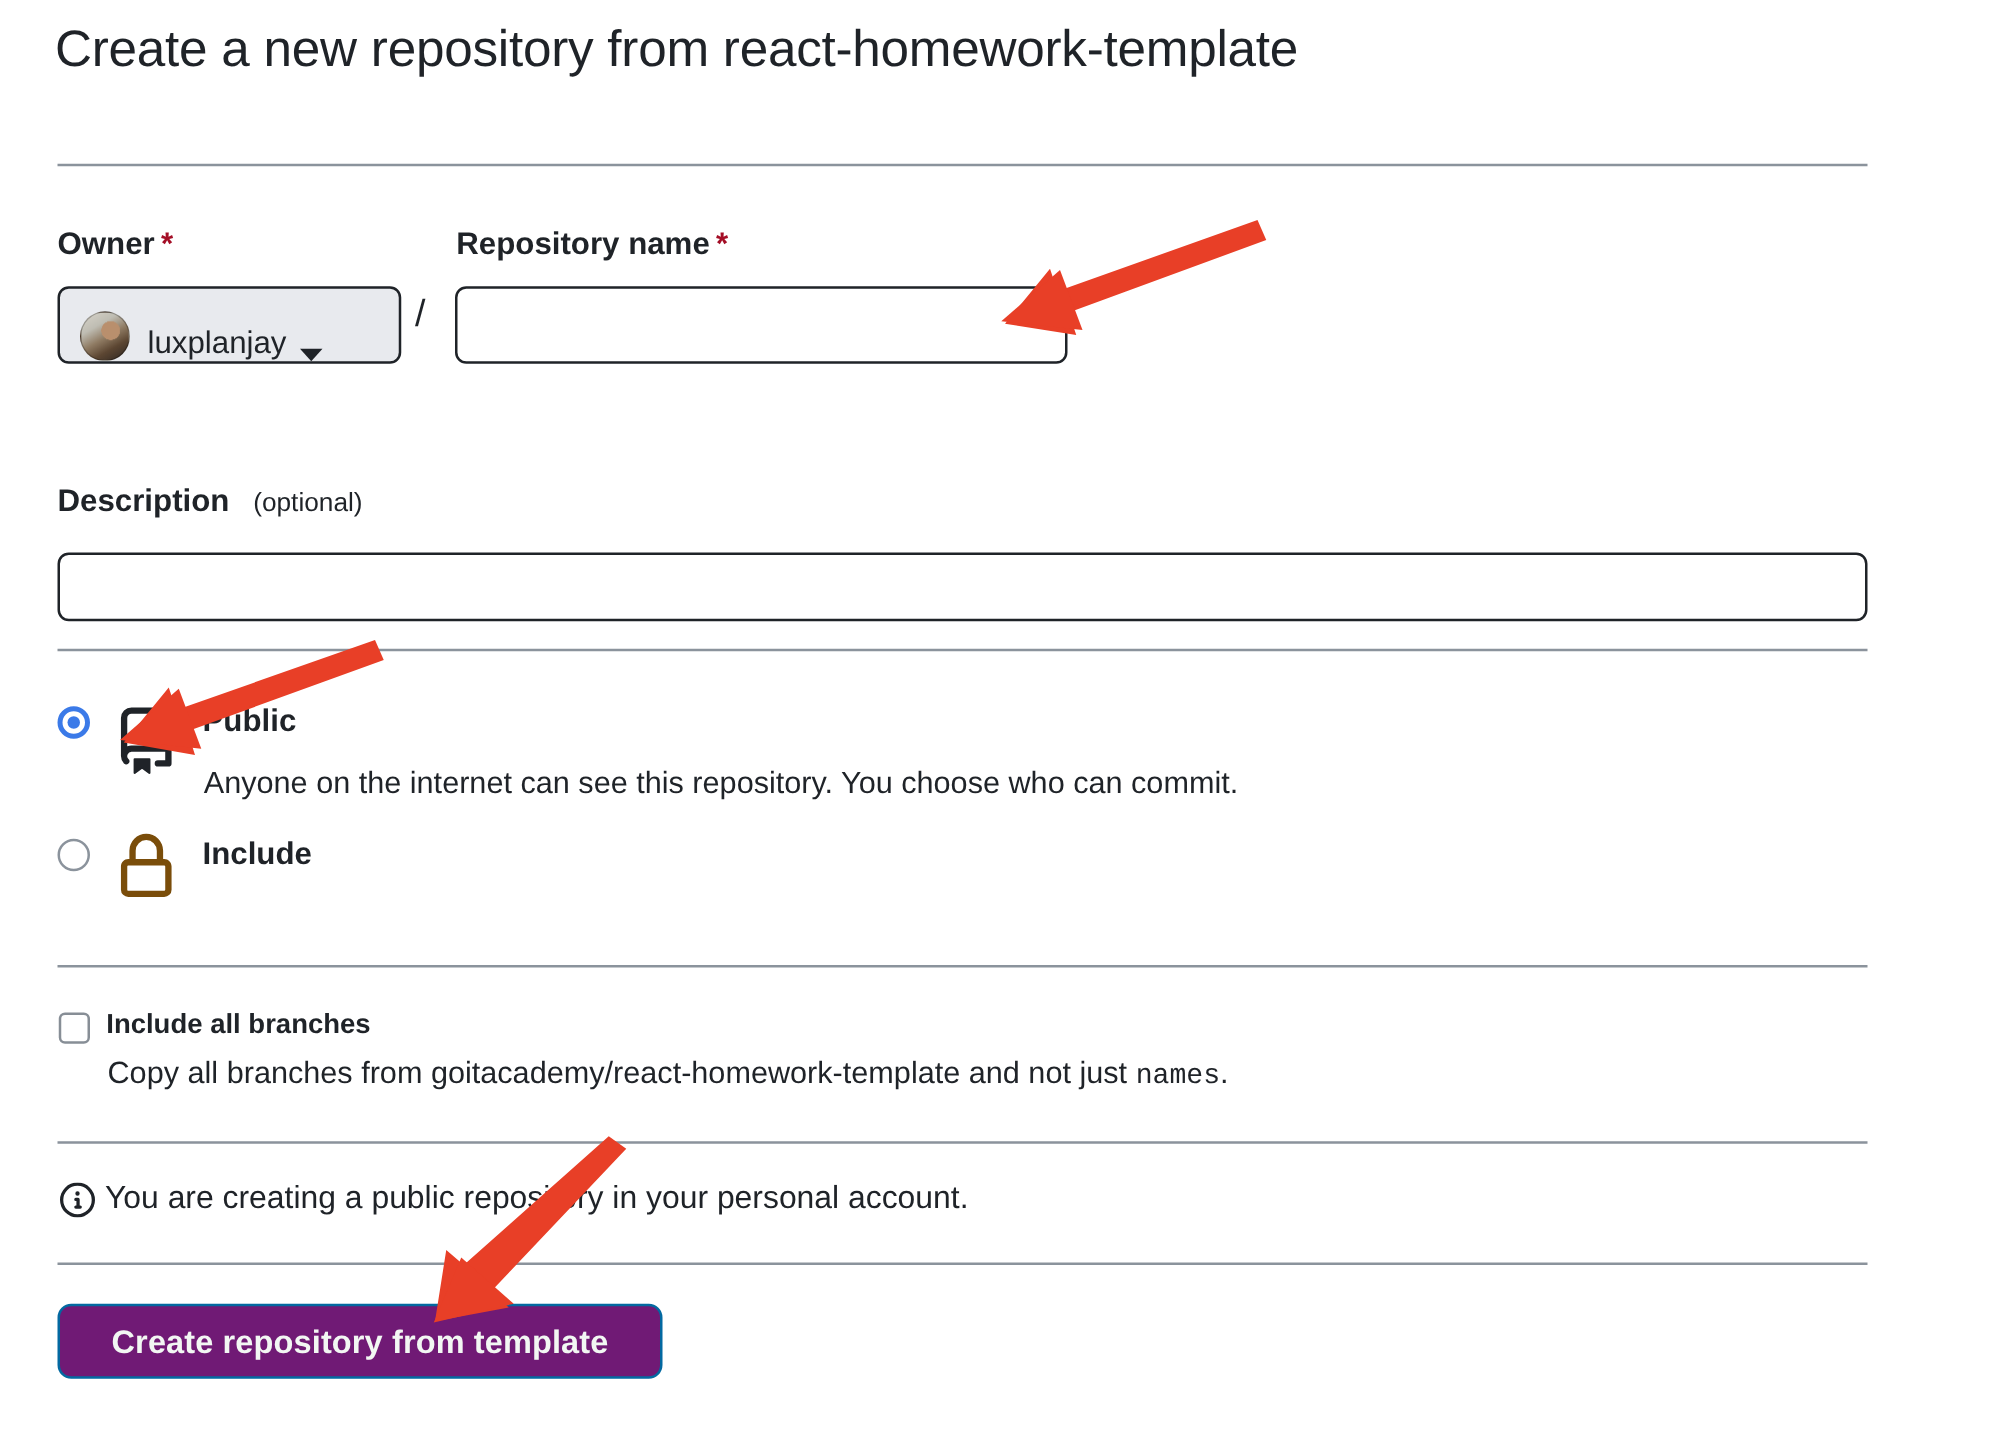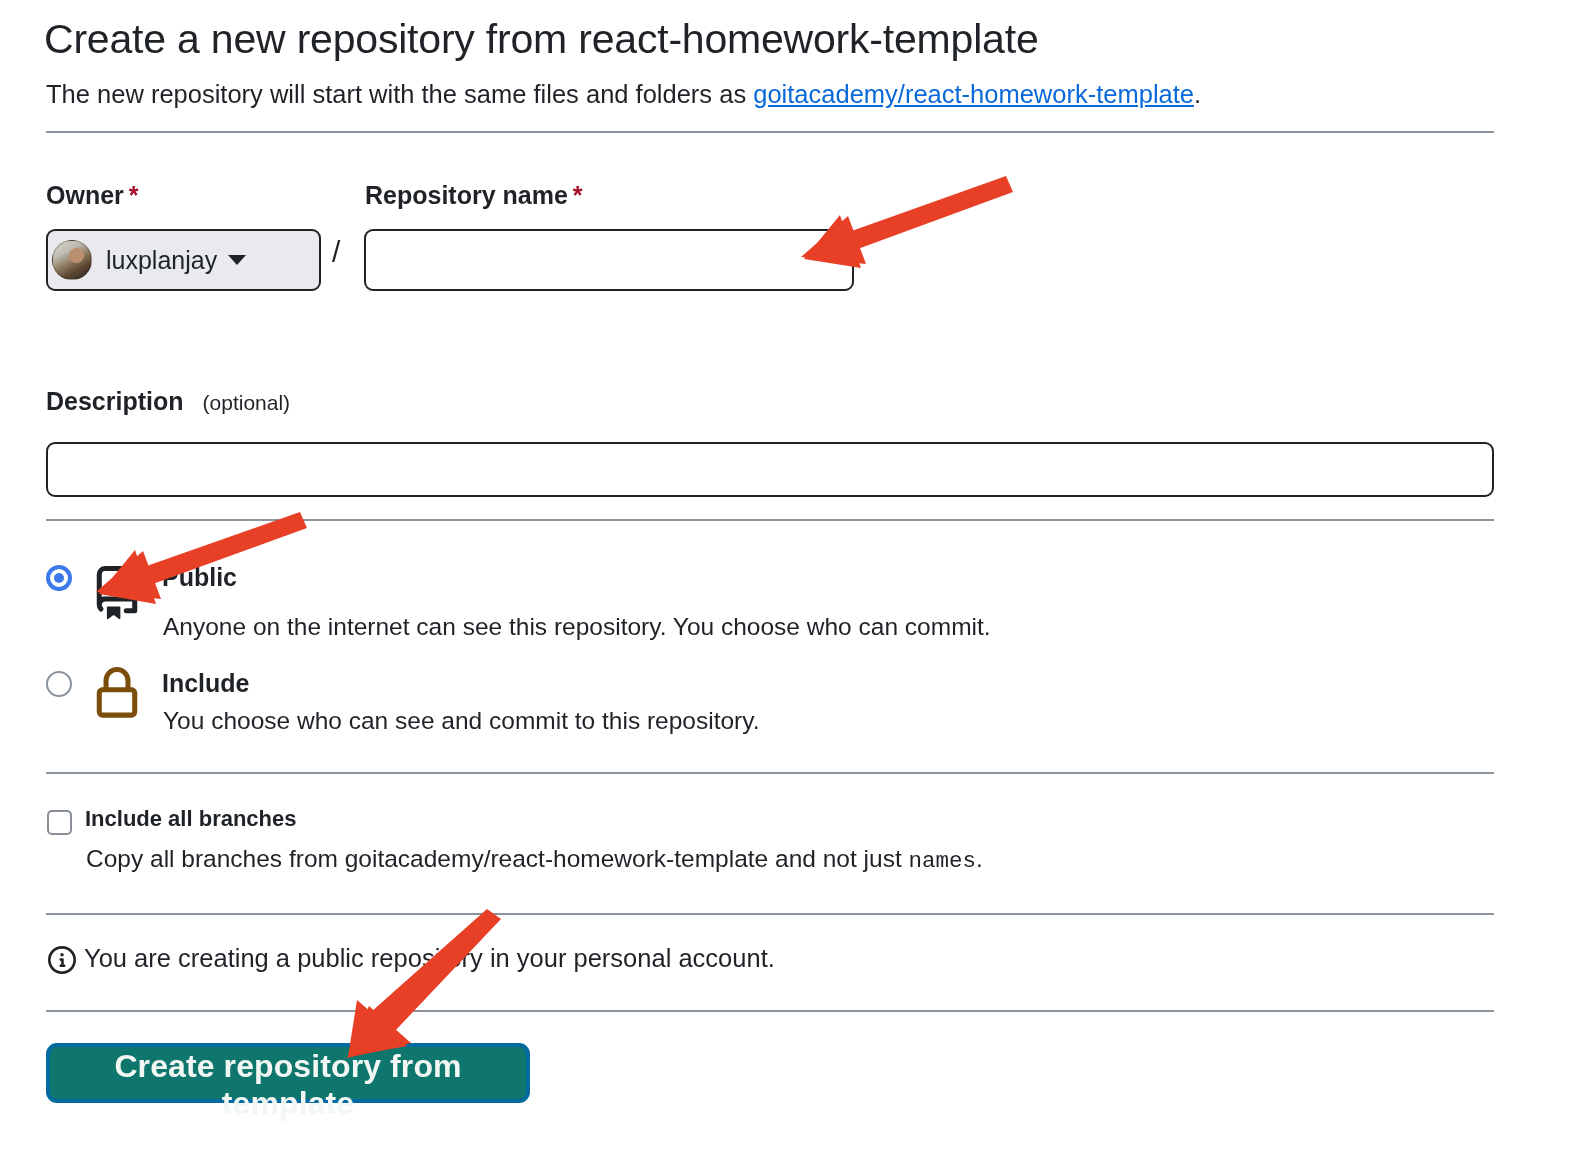--- a/index.html
+++ b/index.html
@@ -82,22 +82,22 @@
     position: absolute;
     left: 46px;
     top: 229px;
     width: 275px;
     height: 62px;
     box-sizing: border-box;
     background: #e8eaee;
     border: 2px solid #1f2328;
     border-radius: 9px;
     display: flex;
-    align-items: center;
-    padding: 0 4px;
+    align-items: flex-end;
+    padding: 0 16px;
     cursor: pointer;
   }
   .avatar {
     width: 40px;
     height: 40px;
     border-radius: 50%;
     flex: 0 0 auto;
     background:
       radial-gradient(circle at 62% 38%, #b98f6d 0 22%, rgba(185,143,109,0) 23%),
       linear-gradient(150deg, #d9d5cb 0%, #bfbdb3 30%, #8f7b63 52%, #5c4632 72%, #2b2420 100%);
@@ -302,47 +302,46 @@
   }
 
   
   .submit-btn {
     position: absolute;
     left: 46px;
     top: 1043px;
     width: 484px;
     height: 60px;
     box-sizing: border-box;
-    background: #0f766e;
-    border: 4px solid #0369a1;
+    background: #701a75;
+    border: 2px solid #0369a1;
     border-radius: 11px;
     color: #f2f7f3;
     font-family: "Liberation Sans", sans-serif;
-    font-size: 32px;
+    font-size: 26px;
     font-weight: 700;
     letter-spacing: 0.1px;
     cursor: default;
   }
 
   
   .arrow-layer {
     position: absolute;
     left: 0; top: 0;
     width: 1594px;
     height: 1152px;
     pointer-events: none;
   }
 </style>
 </head>
 <body>
 
 <div class="page">
 
   <div class="title">Create a new repository from react-homework-template</div>
-  <div class="subtitle"><span>The new repository will start with the same files and folders as </span><a class="link" href="#">goitacademy/react-homework-template</a><span>.</span></div>
 
   <div class="divider d1"></div>
 
   <div class="field-label label-owner"><span>Owner</span><span class="req">*</span></div>
 
   <div class="owner-btn">
     <div class="avatar"></div>
     <span class="owner-name">luxplanjay</span>
     <span class="caret-down"></span>
   </div>
@@ -369,21 +368,20 @@
   <div class="vis-title t-public">Public</div>
   <div class="vis-desc d-public">Anyone on the internet can see this repository. You choose who can commit.</div>
 
   <div class="radio off"></div>
   <span class="vis-icon icon-lock">
     <svg width="54" height="56" viewBox="0 0 16 16" aria-hidden="true">
       <path fill="#7a4d0a" d="M4 4a4 4 0 0 1 8 0v2h.25c.966 0 1.75.784 1.75 1.75v5.5A1.75 1.75 0 0 1 12.25 15h-8.5A1.75 1.75 0 0 1 2 13.25v-5.5C2 6.784 2.784 6 3.75 6H4Zm8.25 3.5h-8.5a.25.25 0 0 0-.25.25v5.5c0 .138.112.25.25.25h8.5a.25.25 0 0 0 .25-.25v-5.5a.25.25 0 0 0-.25-.25ZM10.5 6V4a2.5 2.5 0 1 0-5 0v2Z"></path>
     </svg>
   </span>
   <div class="vis-title t-private">Include</div>
-  <div class="vis-desc d-private">You choose who can see and commit to this repository.</div>
 
   <div class="divider d3"></div>
 
   <div class="checkbox"></div>
   <div class="branch-title">Include all branches</div>
   <div class="branch-desc"><span>Copy all branches from goitacademy/react-homework-template and not just </span><span class="mono">names</span><span>.</span></div>
 
   <div class="divider d4"></div>
 
   <span class="info-icon">

